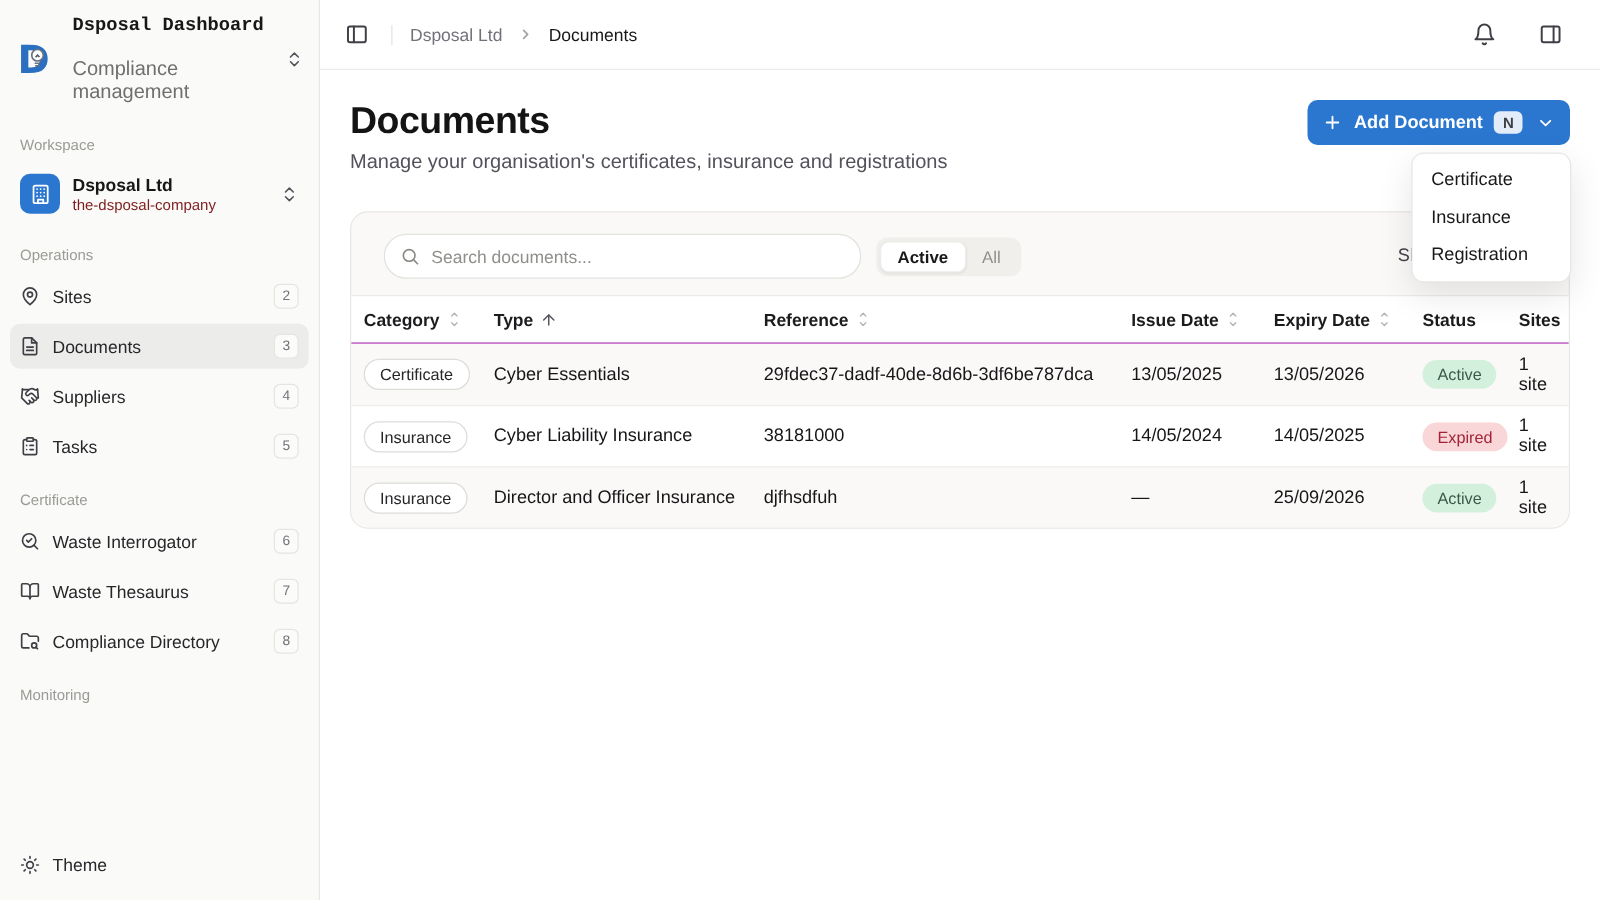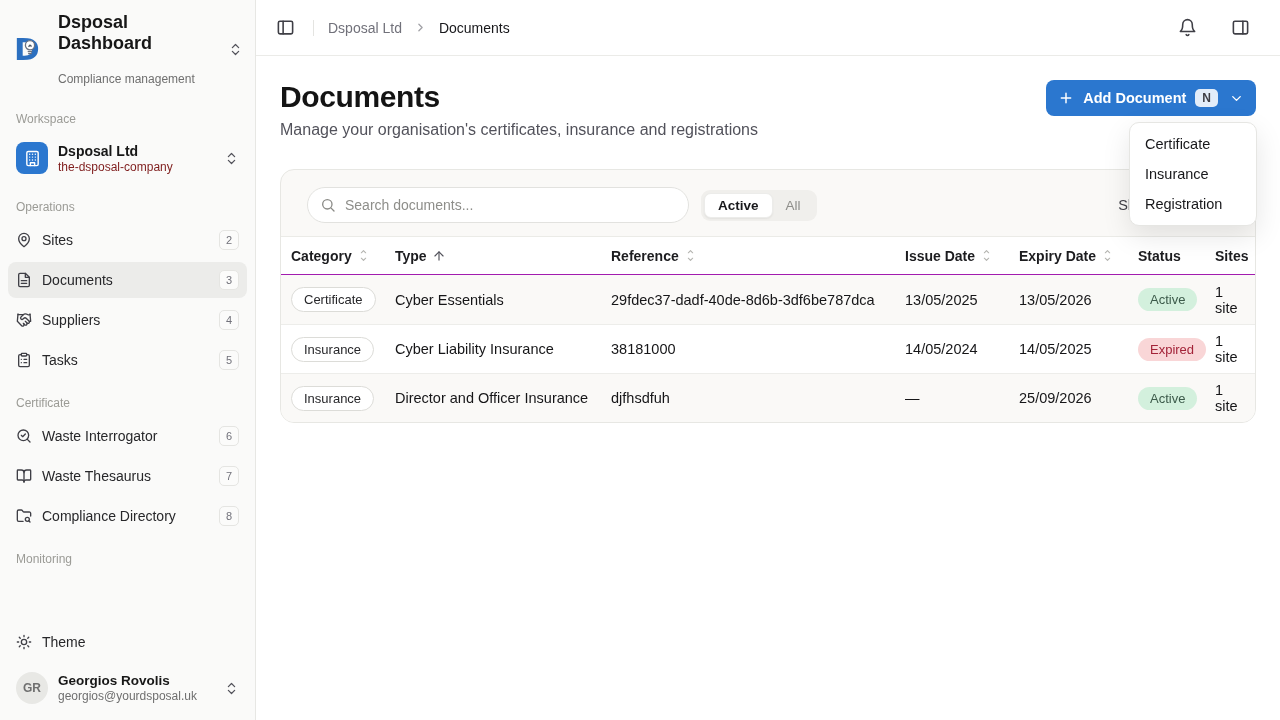--- a/index.html
+++ b/index.html
@@ -10,22 +10,22 @@
   .ic { flex:0 0 auto; display:inline-flex; align-items:center; justify-content:center; }
 
   
   .sidebar { width:256px; height:720px; background:#fafaf9; border-right:1px solid #e7e7e4;
              display:flex; flex-direction:column; flex:0 0 256px; }
   .brand { display:flex; align-items:center; gap:10px; padding:12px 12px 10px 14px; }
   .logo { width:34px; height:34px; position:relative; flex:0 0 34px; }
   .logo .d { font-size:31px; font-weight:800; color:#2b6fc0; line-height:34px; font-family:"DejaVu Sans",sans-serif; }
   .logo .bulb { position:absolute; left:9px; top:7px; }
   .brand-text { flex:1; min-width:0; }
-  .brand-title { font-size:18px; font-weight:700; color:#171717; }
-  .brand-sub { font-size:12px; color:#6f6f6f; margin-top:18px; }
+  .brand-title { font-size:15px; font-weight:700; color:#171717;font-family:Liberation Mono, monospace; }
+  .brand-sub { font-size:16px; color:#6f6f6f; margin-top:18px; }
   .chev-ud { color:#52525b; }
 
   .search-row { display:flex; align-items:center; gap:10px; margin:12px 8px 4px; padding:8px 8px 8px 10px;
                 border-radius:8px; cursor:pointer; }
   .search-row .lbl { flex:1; font-size:14px; color:#52525b; }
   .kbd { font-size:11px; color:#6f6f6f; background:#f4f4f2; border:1px solid #e4e4e1;
          border-radius:5px; padding:2px 6px; }
 
   .sec-label { font-size:12px; color:#9b9b96; padding:16px 16px 6px; }
   .ws-item { display:flex; align-items:center; gap:10px; margin:2px 8px; padding:8px;
@@ -269,33 +269,20 @@
 
   <div class="side-footer">
     <div class="nav-item">
       <span class="ic nav-icon">
         <svg width="16" height="16" viewBox="0 0 24 24" fill="none" stroke="currentColor" stroke-width="2" stroke-linecap="round" stroke-linejoin="round">
             <circle cx="12" cy="12" r="4"></circle>
             <path d="M12 2v2M12 20v2M4.93 4.93l1.41 1.41M17.66 17.66l1.41 1.41M2 12h2M20 12h2M4.93 19.07l1.41-1.41M17.66 6.34l1.41-1.41"></path>
           </svg>
       </span>
       <span class="nav-label">Theme</span>
-    </div>
-    <div class="user-row">
-      <span class="user-avatar">GR</span>
-      <span class="user-text">
-        <span class="user-name" style="display:block">Georgios Rovolis</span>
-        <span class="user-email" style="display:block">georgios@yourdsposal.uk</span>
-      </span>
-      <span class="ic chev-ud">
-        <svg width="15" height="15" viewBox="0 0 24 24" fill="none" stroke="currentColor" stroke-width="2" stroke-linecap="round" stroke-linejoin="round">
-            <path d="m7 15 5 5 5-5"></path>
-            <path d="m7 9 5-5 5 5"></path>
-          </svg>
-      </span>
     </div>
   </div>
 </aside>
 
 <div class="main">
 
   <div class="topbar">
     <button class="icon-btn">
       <svg width="19" height="19" viewBox="0 0 24 24" fill="none" stroke="currentColor" stroke-width="2" stroke-linecap="round" stroke-linejoin="round">
           <rect x="3" y="4" width="18" height="16" rx="2"></rect>

